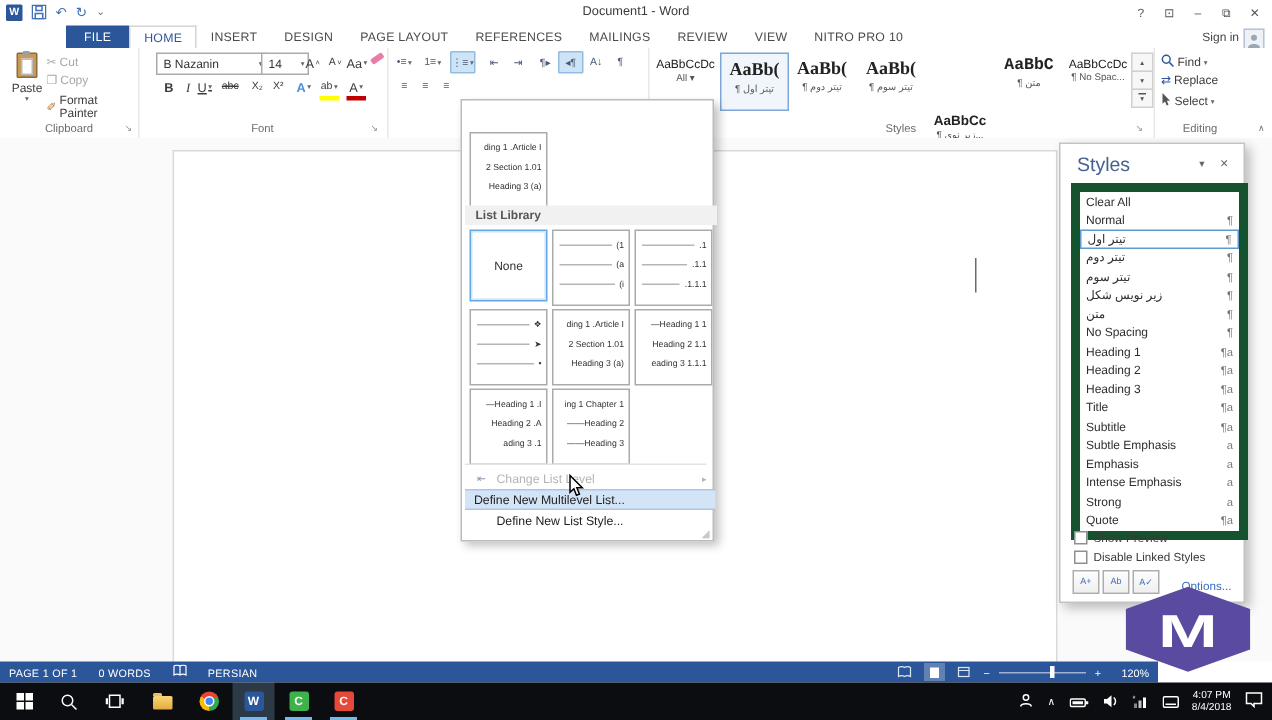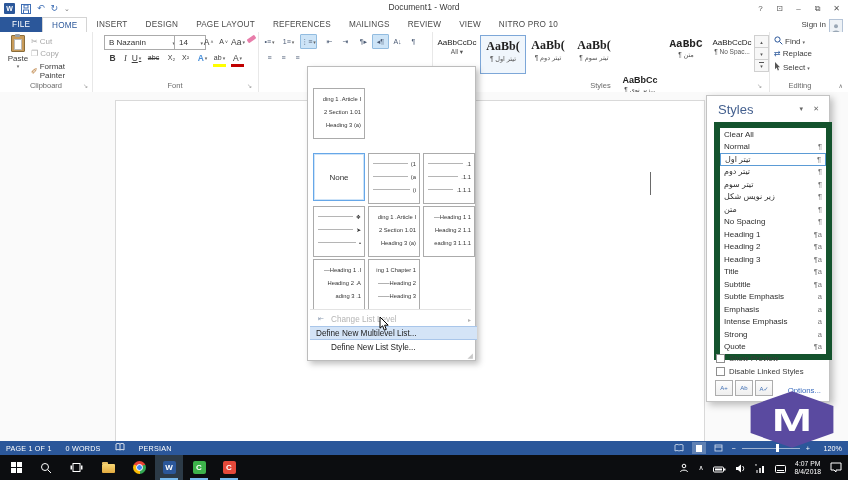--- a/index.html
+++ b/index.html
@@ -9,21 +9,21 @@
   
   .titlebar{position:absolute;left:0;top:0;width:848px;height:17px;background:#fff;}
   .qat{position:absolute;left:4px;top:2px;display:flex;gap:6px;align-items:center;height:13px;}
   .tile{width:11px;height:11px;background:#2b579a;color:#fff;font-size:7px;font-weight:bold;
         display:flex;align-items:center;justify-content:center;border-radius:1px;}
   .qicon{color:#3f6fb5;font-size:9px;line-height:11px;}
   .title-text{position:absolute;left:0;top:2px;width:100%;text-align:center;font-size:8.5px;color:#3a3a3a;pointer-events:none;}
   .winbtns{position:absolute;right:2px;top:0;display:flex;height:17px;}
   .winbtn{width:19px;height:17px;display:flex;align-items:center;justify-content:center;font-size:8px;color:#555;}
   
-  .tabrow{position:absolute;left:0;top:17px;width:792px;height:15px;background:#fff;display:flex;border-bottom:1px solid #4d7c0f;}
+  .tabrow{position:absolute;left:0;top:17px;width:792px;height:15px;background:#fff;display:flex;border-bottom:1px solid #4d7c0f;padding-left:44px;}
   .tab{padding:0 9px;font-size:8.2px;color:#4a4a4a;display:flex;align-items:center;letter-spacing:.2px;}
   .tab.file{background:#2b579a;color:#fff;padding:0 12px;}
   .tab.active{color:#2b579a;border:1px solid #d4d4d4;border-bottom:none;background:#fff;}
   .signin{position:absolute;right:22px;top:20px;font-size:8px;color:#444;}
   .avatar{position:absolute;right:5px;top:19px;width:12px;height:12px;border:1px solid #b4c3d6;background:#eef2f6;}
   
   .ribbon{position:absolute;left:0;top:32px;width:848px;height:60px;background:#fff;border-bottom:1px solid #d5d5d5;}
   .grp{position:absolute;top:0;height:60px;border-right:1px solid #e8e8e8;}
   .grp-label{position:absolute;bottom:2px;left:0;width:100%;text-align:center;font-size:7.5px;color:#6b6b6b;}
   .launcher{position:absolute;bottom:3px;font-size:6px;color:#909090;}
@@ -84,21 +84,21 @@
   .srow .sg{margin-left:auto;font-size:7.5px;color:#777;}
   .srow.sel{border:1px solid #5b9bd5;height:10.5px;}
   .chk{position:absolute;left:9px;display:flex;align-items:center;gap:4px;font-size:7.8px;color:#3a3a3a;}
   .chk .box{width:7px;height:7px;border:1px solid #8f8f8f;background:#fff;}
   .sbtn{position:absolute;width:16px;height:14px;border:1px solid #adadad;background:linear-gradient(#fdfdfd,#efefef);
         font-size:6px;color:#3f6fb5;display:flex;align-items:center;justify-content:center;}
   .opts{position:absolute;right:8px;bottom:6px;font-size:7.8px;color:#3b6dbf;}
   
   .mlogo{position:absolute;left:746px;top:390px;width:92px;height:59px;z-index:30;}
   
-  .statusbar{position:absolute;left:0;top:441px;width:848px;height:14px;background:#2b579a;color:#fff;
+  .statusbar{position:absolute;left:0;top:441px;width:772px;height:14px;background:#2b579a;color:#fff;
              font-size:7.2px;display:flex;align-items:center;z-index:10;}
   .sb-l{display:flex;align-items:center;gap:14px;padding-left:6px;letter-spacing:.2px;}
   .sb-r{position:absolute;right:6px;display:flex;align-items:center;gap:6px;}
   .sb-view{width:14px;height:12px;display:flex;align-items:center;justify-content:center;}
   .sb-view.active{background:rgba(255,255,255,.25);}
   .ztrack{width:58px;height:1px;background:rgba(255,255,255,.55);position:relative;}
   .zthumb{position:absolute;left:34px;top:-3.5px;width:3px;height:8px;background:#fff;}
   
   .taskbar{position:absolute;left:0;top:455px;width:848px;height:25px;background:#0c0d10;z-index:40;}
   .tbtn{position:absolute;top:0;width:28px;height:25px;display:flex;align-items:center;justify-content:center;}
@@ -328,20 +328,21 @@
     <div class="page"></div>
     <div class="caret" style="top:80px"></div>
   </div>
 
   <div class="mdrop">
     <div class="lbox lbox-pad" style="left:5px;top:21px">
       <div class="lrow">ding 1 .Article I</div>
       <div class="lrow">2 Section 1.01</div>
       <div class="lrow">Heading 3 (a)</div>
     </div>
+    <div class="mhead" style="top:70px">List Library</div>
 
     <div class="lbox sel" style="left:5px;top:86px">
       <div class="lnone">None</div>
     </div>
     <div class="lbox lbox-pad" style="left:60px;top:86px">
       <div class="lrow">
           <span class="ln"></span>
           <span>(1</span>
         </div>
       <div class="lrow">

